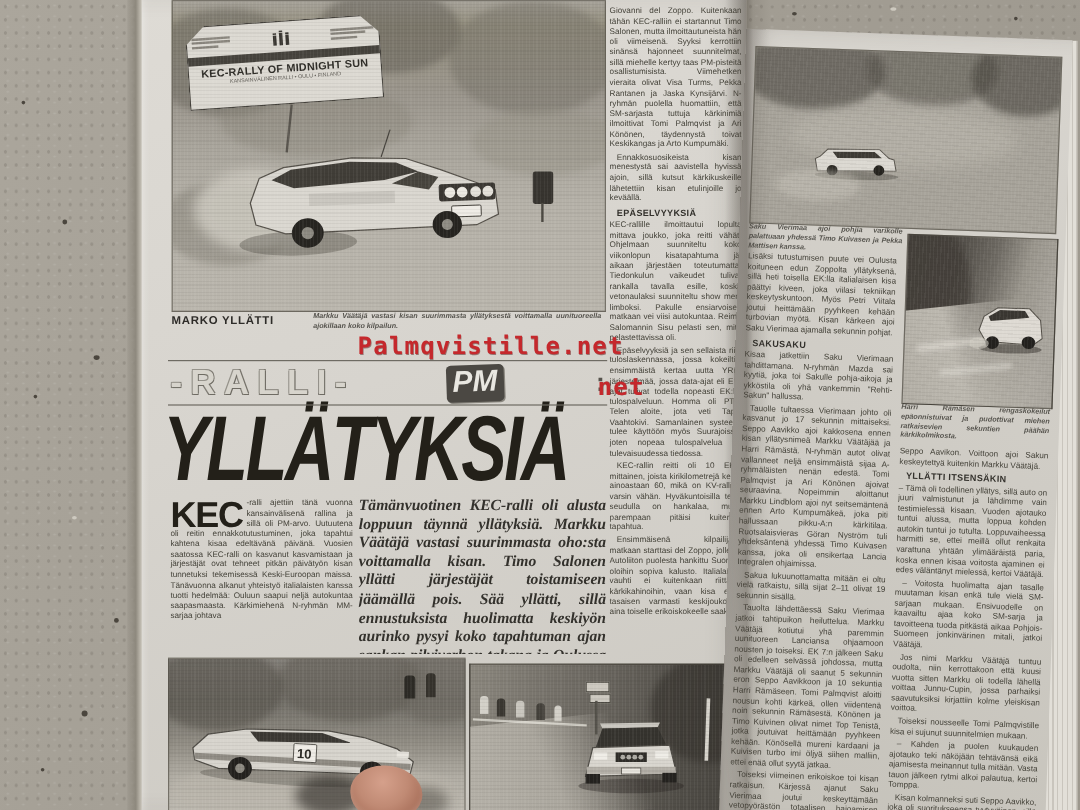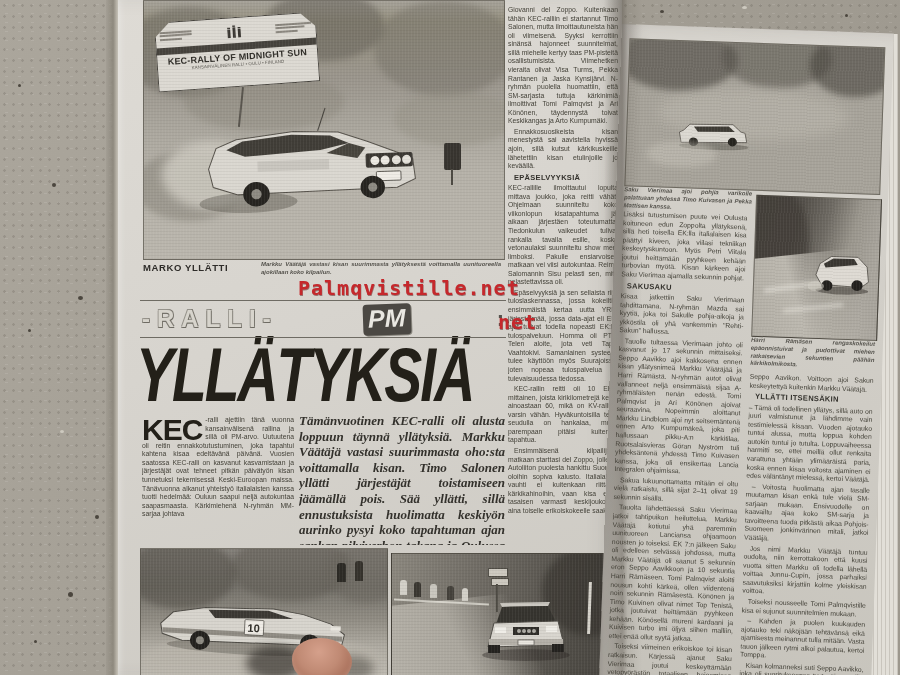--- a/index.html
+++ b/index.html
@@ -64,21 +64,21 @@
   .byline{position:absolute;left:25px;top:262px;font-size:9.5px;font-weight:bold;letter-spacing:.6px;color:#2e2c29;}
   .cap{position:absolute;font-size:6px;line-height:1.3;font-style:italic;font-weight:600;color:#56544e;text-align:justify;}
   .cap-main{left:143px;top:261px;width:240px;}
   .wm{position:absolute;font-family:"DejaVu Sans Mono",monospace;font-weight:bold;font-size:20px;
     color:#c5282c;text-shadow:.5px .5px 0 rgba(90,20,20,.5);letter-spacing:1px;z-index:4;white-space:nowrap;}
   .wm-main{left:180px;top:276px;}
   .wm-frag{left:380px;top:310px;}
   .kicker{position:absolute;left:22px;top:300px;width:366px;height:38px;z-index:1;
     border-top:1.5px solid #6e6b63;border-bottom:1.5px solid #6e6b63;
     display:flex;align-items:center;justify-content:space-between;padding:1px 2px;box-sizing:border-box;}
-  .kick-txt{font-size:24px;font-weight:bold;letter-spacing:7px;color:#d7d4cc;
+  .kick-txt{font-size:29px;font-weight:bold;letter-spacing:7px;color:#d7d4cc;
     text-shadow:.8px .8px 0 #6e6b63,-.8px -.8px 0 #96938b,.8px -.8px 0 #7e7b73,-.8px .8px 0 #7e7b73;white-space:nowrap;}
   .pm-box{display:inline-block;background:#4b4843;color:#e9e7e1;font-weight:bold;font-style:italic;
     font-size:25px;line-height:1.1;padding:1px 5px 2px;border-radius:4px;transform:rotate(-2deg);
     box-shadow:1px 1px 0 #8a877f;}
   .kick-colon{font-size:22px;font-weight:bold;color:#55524c;}
   .headline{position:absolute;left:18px;top:338px;width:490px;font-weight:bold;font-style:italic;
     font-size:58px;line-height:.95;letter-spacing:-2px;color:#232019;
     transform:scale(.98,1.32);transform-origin:0 0;white-space:nowrap;}
   .bodytxt{font-size:6.8px;line-height:1.26;color:#444239;text-align:justify;}
   .bodytxt p{margin:0 0 2px;text-indent:6px;}

